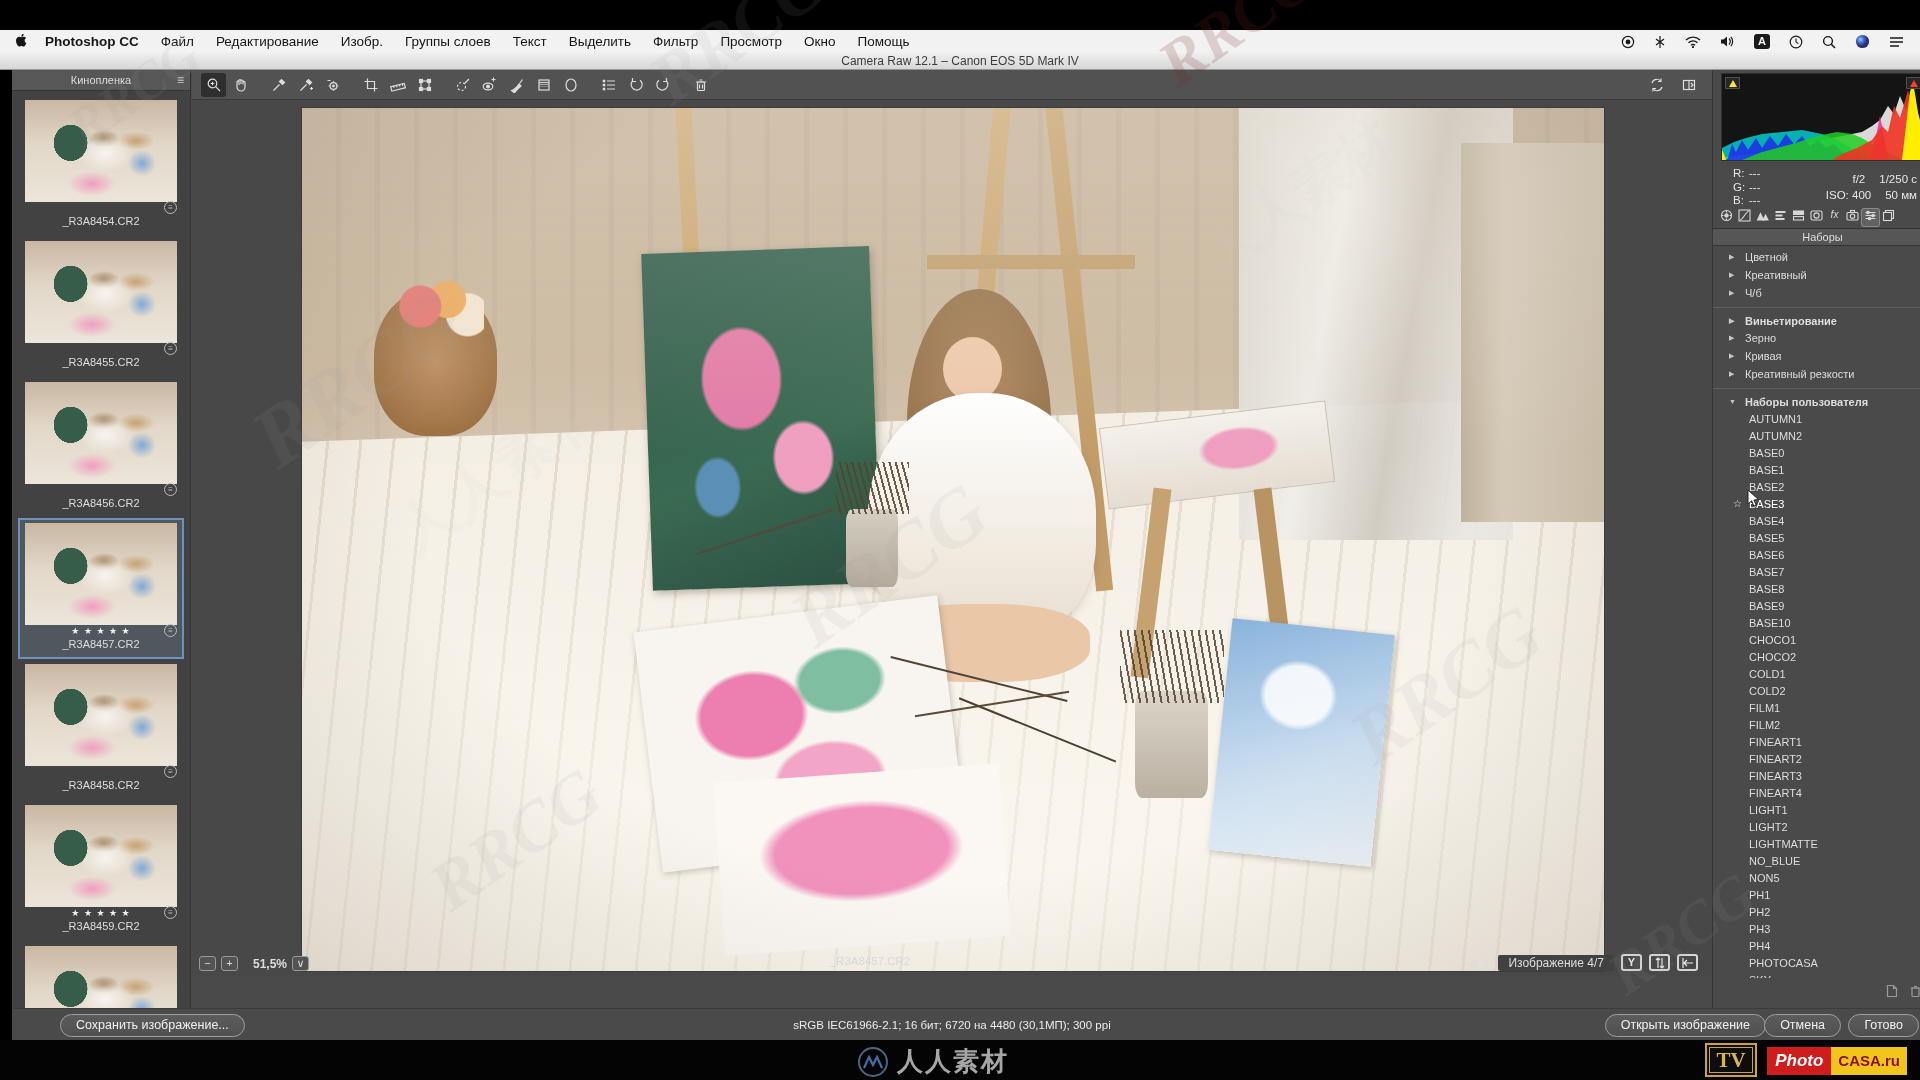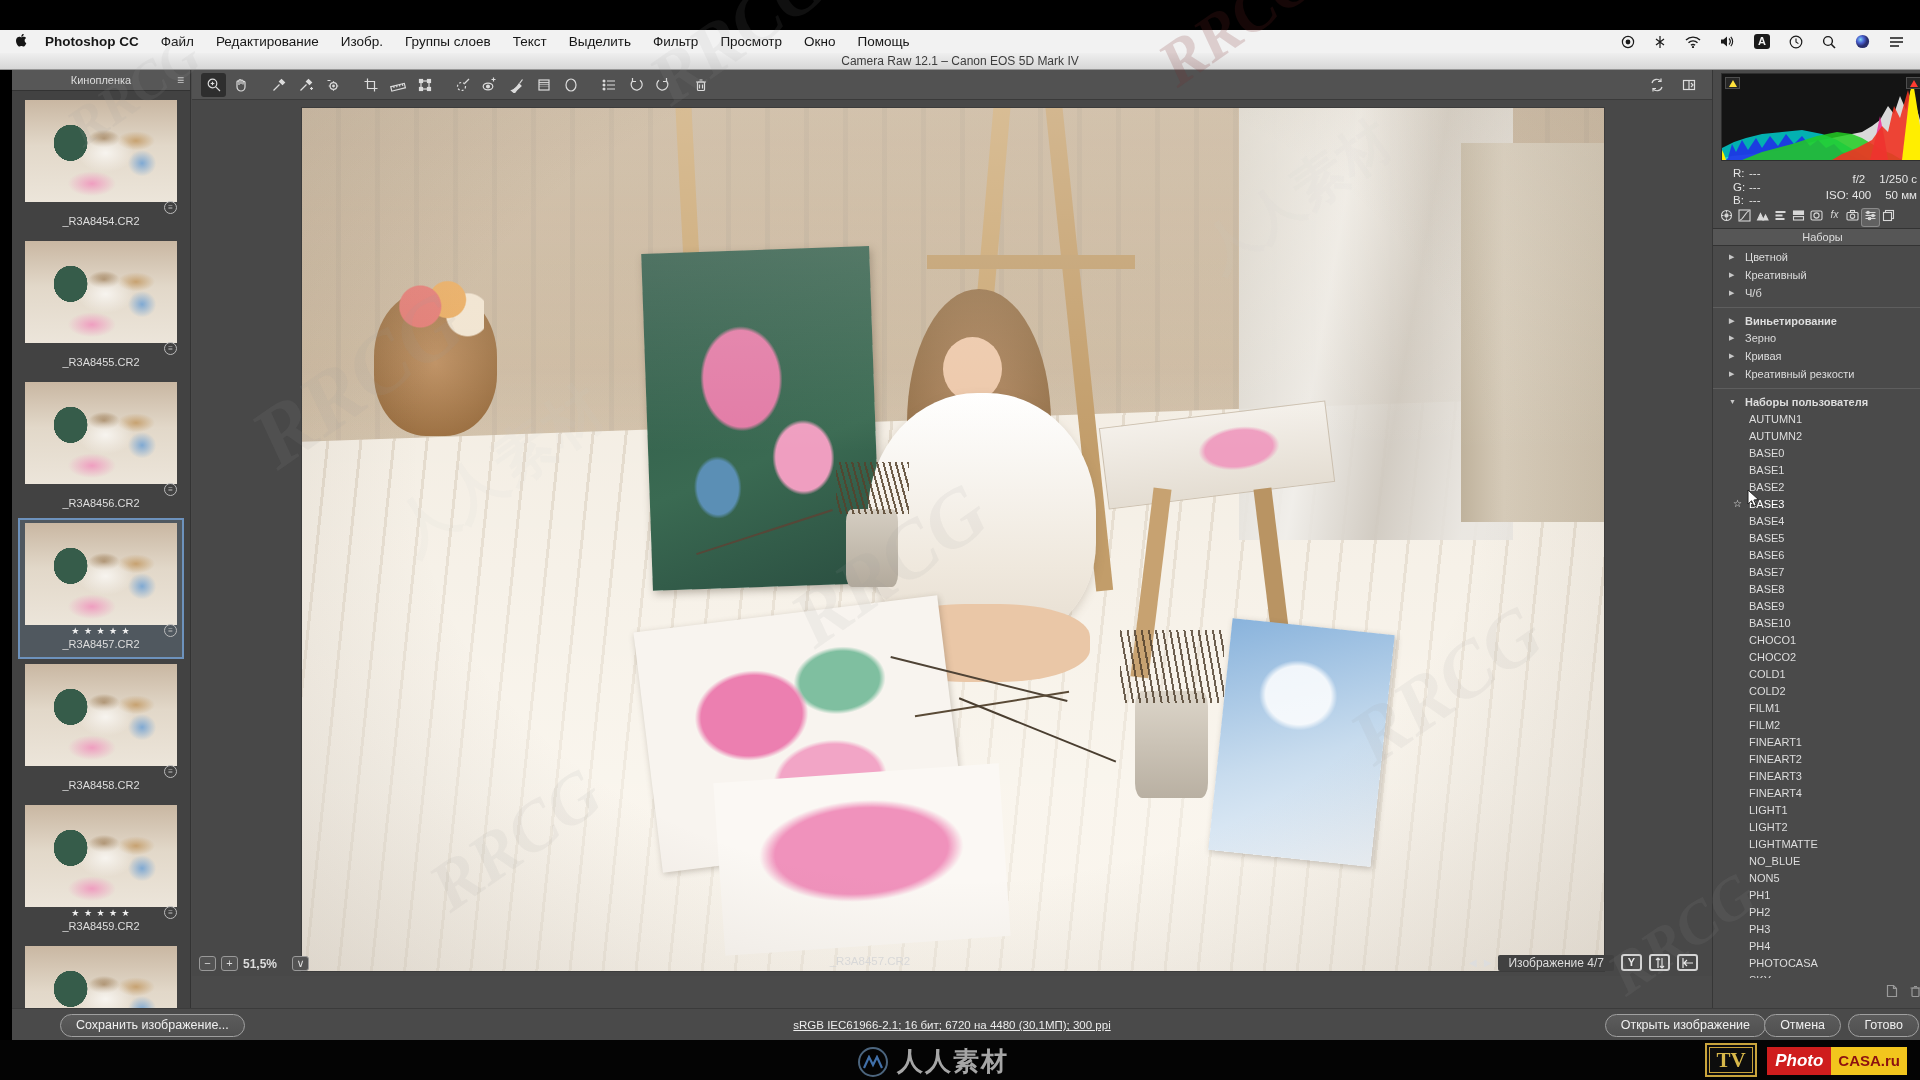--- a/index.html
+++ b/index.html
@@ -93,21 +93,21 @@
   .ph-sc1 { left:45%; top:66%; width:14%; height:2px; background:#4f4335; transform:rotate(14deg); }
   .ph-sc2 { left:47%; top:69%; width:12%; height:2px; background:#5a4a36; transform:rotate(-9deg); }
   .ph-sc3 { left:50%; top:72%; width:13%; height:2px; background:#4a3e30; transform:rotate(22deg); }
   .ph-sc4 { left:30%; top:49%; width:11%; height:2px; background:#564738; transform:rotate(-18deg); }
   .ph-light { left:0; top:0; right:0; bottom:0; background:linear-gradient(180deg, rgba(255,250,240,.28), rgba(0,0,0,0) 40%); }
   .ph-vign { left:0; top:0; right:0; bottom:0; background:radial-gradient(ellipse at 50% 42%, rgba(0,0,0,0) 58%, rgba(110,92,70,.20) 100%); }
 
   .viewer-filename { position:absolute; bottom:9px; left:678px; transform:translateX(-50%); font-size:11.5px; color:#d8d8d8; }
   .zoomctl { position:absolute; left:7px; bottom:5px; display:flex; align-items:center; gap:5px; color:#ddd; font-size:12px; }
   .sqbtn { width:17px; height:15px; border:1px solid #999; border-radius:3px; background:#535353; color:#ddd; font-size:11px; line-height:13px; text-align:center; }
-  .zoomlevel { min-width:44px; text-align:left; font-weight:bold; }
+  .zoomlevel { min-width:44px; text-align:right; font-weight:bold; }
   .navctl { position:absolute; right:14px; bottom:5px; display:flex; align-items:center; gap:7px; color:#ddd; font-size:12px; }
   .navarrow { font-size:10px; color:#ddd; }
   .navlabel { background:#414141; padding:1px 10px; border-radius:2px; }
   .togglebtn { min-width:21px; height:17px; border:2px solid #d5d5d5; border-radius:3px; color:#e8e8e8; font-size:11px; font-weight:bold; line-height:13px; text-align:center; padding:0 2px; }
   .togglebtn svg { display:block; margin:1px auto; }
 
   
   .rightpanel { position:absolute; top:0; right:0; width:220px; height:938px; background:#4a4a4a; border-left:1px solid #363636; font-size:11px; color:#ddd; }
   .histo { position:absolute; top:3px; left:8px; width:204px; height:88px; background:#141414; border:1px solid #2e2e2e; }
   .clipbox { position:absolute; top:3px; width:15px; height:12px; background:#262626; border:1px solid #4e4e4e; display:flex; align-items:center; justify-content:center; }
@@ -137,21 +137,21 @@
   .panel-bottom { position:absolute; bottom:8px; right:10px; display:flex; gap:10px; }
   .panel-bottom svg { stroke:#9a9a9a; fill:none; stroke-width:1.2; }
 
   
   .actionbar { position:absolute; top:938px; left:0; width:1920px; height:32px; background:#4a4a4a; border-top:1px solid #3b3b3b; }
   .pillbtn { position:absolute; top:5px; height:23px; border:1px solid #a0a0a0; border-radius:12px; background:linear-gradient(#5c5c5c,#505050); color:#f0f0f0; font-size:12.5px; padding:0 15px; line-height:21px; white-space:nowrap; }
   #btn-save { left:48px; }
   #btn-open { right:166px; }
   #btn-cancel { right:91px; }
   #btn-done { right:13px; }
-  .colorlink { position:absolute; top:10px; left:940px; transform:translateX(-50%); font-size:11.5px; color:#ececec; text-decoration:underline; white-space:nowrap; }
+  .colorlink { position:absolute; top:10px; left:940px; transform:translateX(-50%); font-size:11.5px; color:#ececec; white-space:nowrap; }
 
   
   .footer { position:absolute; top:1040px; left:0; width:1920px; height:40px; background:#040404; z-index:6; }
   .brand { position:absolute; left:858px; top:4px; display:flex; align-items:center; gap:9px; opacity:.88; }
   .brand-logo { width:30px; height:30px; border-radius:50%; border:2px solid #56738f; display:flex; align-items:center; justify-content:center; }
   .brand-text { font-size:26px; font-weight:bold; color:#bdbdbd; letter-spacing:2px; }
   .tvlogo { position:absolute; right:163px; top:3px; width:52px; height:34px; background:#0d0d0d; border:2px solid #c9a43c; box-shadow:inset 0 0 0 2px #0d0d0d, inset 0 0 0 3px #c9a43c; color:#d8b84a; font-size:21px; font-weight:bold; text-align:center; line-height:31px; font-family:"Liberation Serif",serif; }
   .photocasa { position:absolute; right:13px; top:7px; display:flex; height:28px; }
   .pc-photo { background:#cf1d1d; color:#fff; font-style:italic; font-weight:bold; font-size:17px; padding:0 8px; line-height:28px; }
   .pc-casa { background:#f2c51d; color:#8c1010; font-weight:bold; font-size:15px; padding:0 7px; line-height:28px; }

